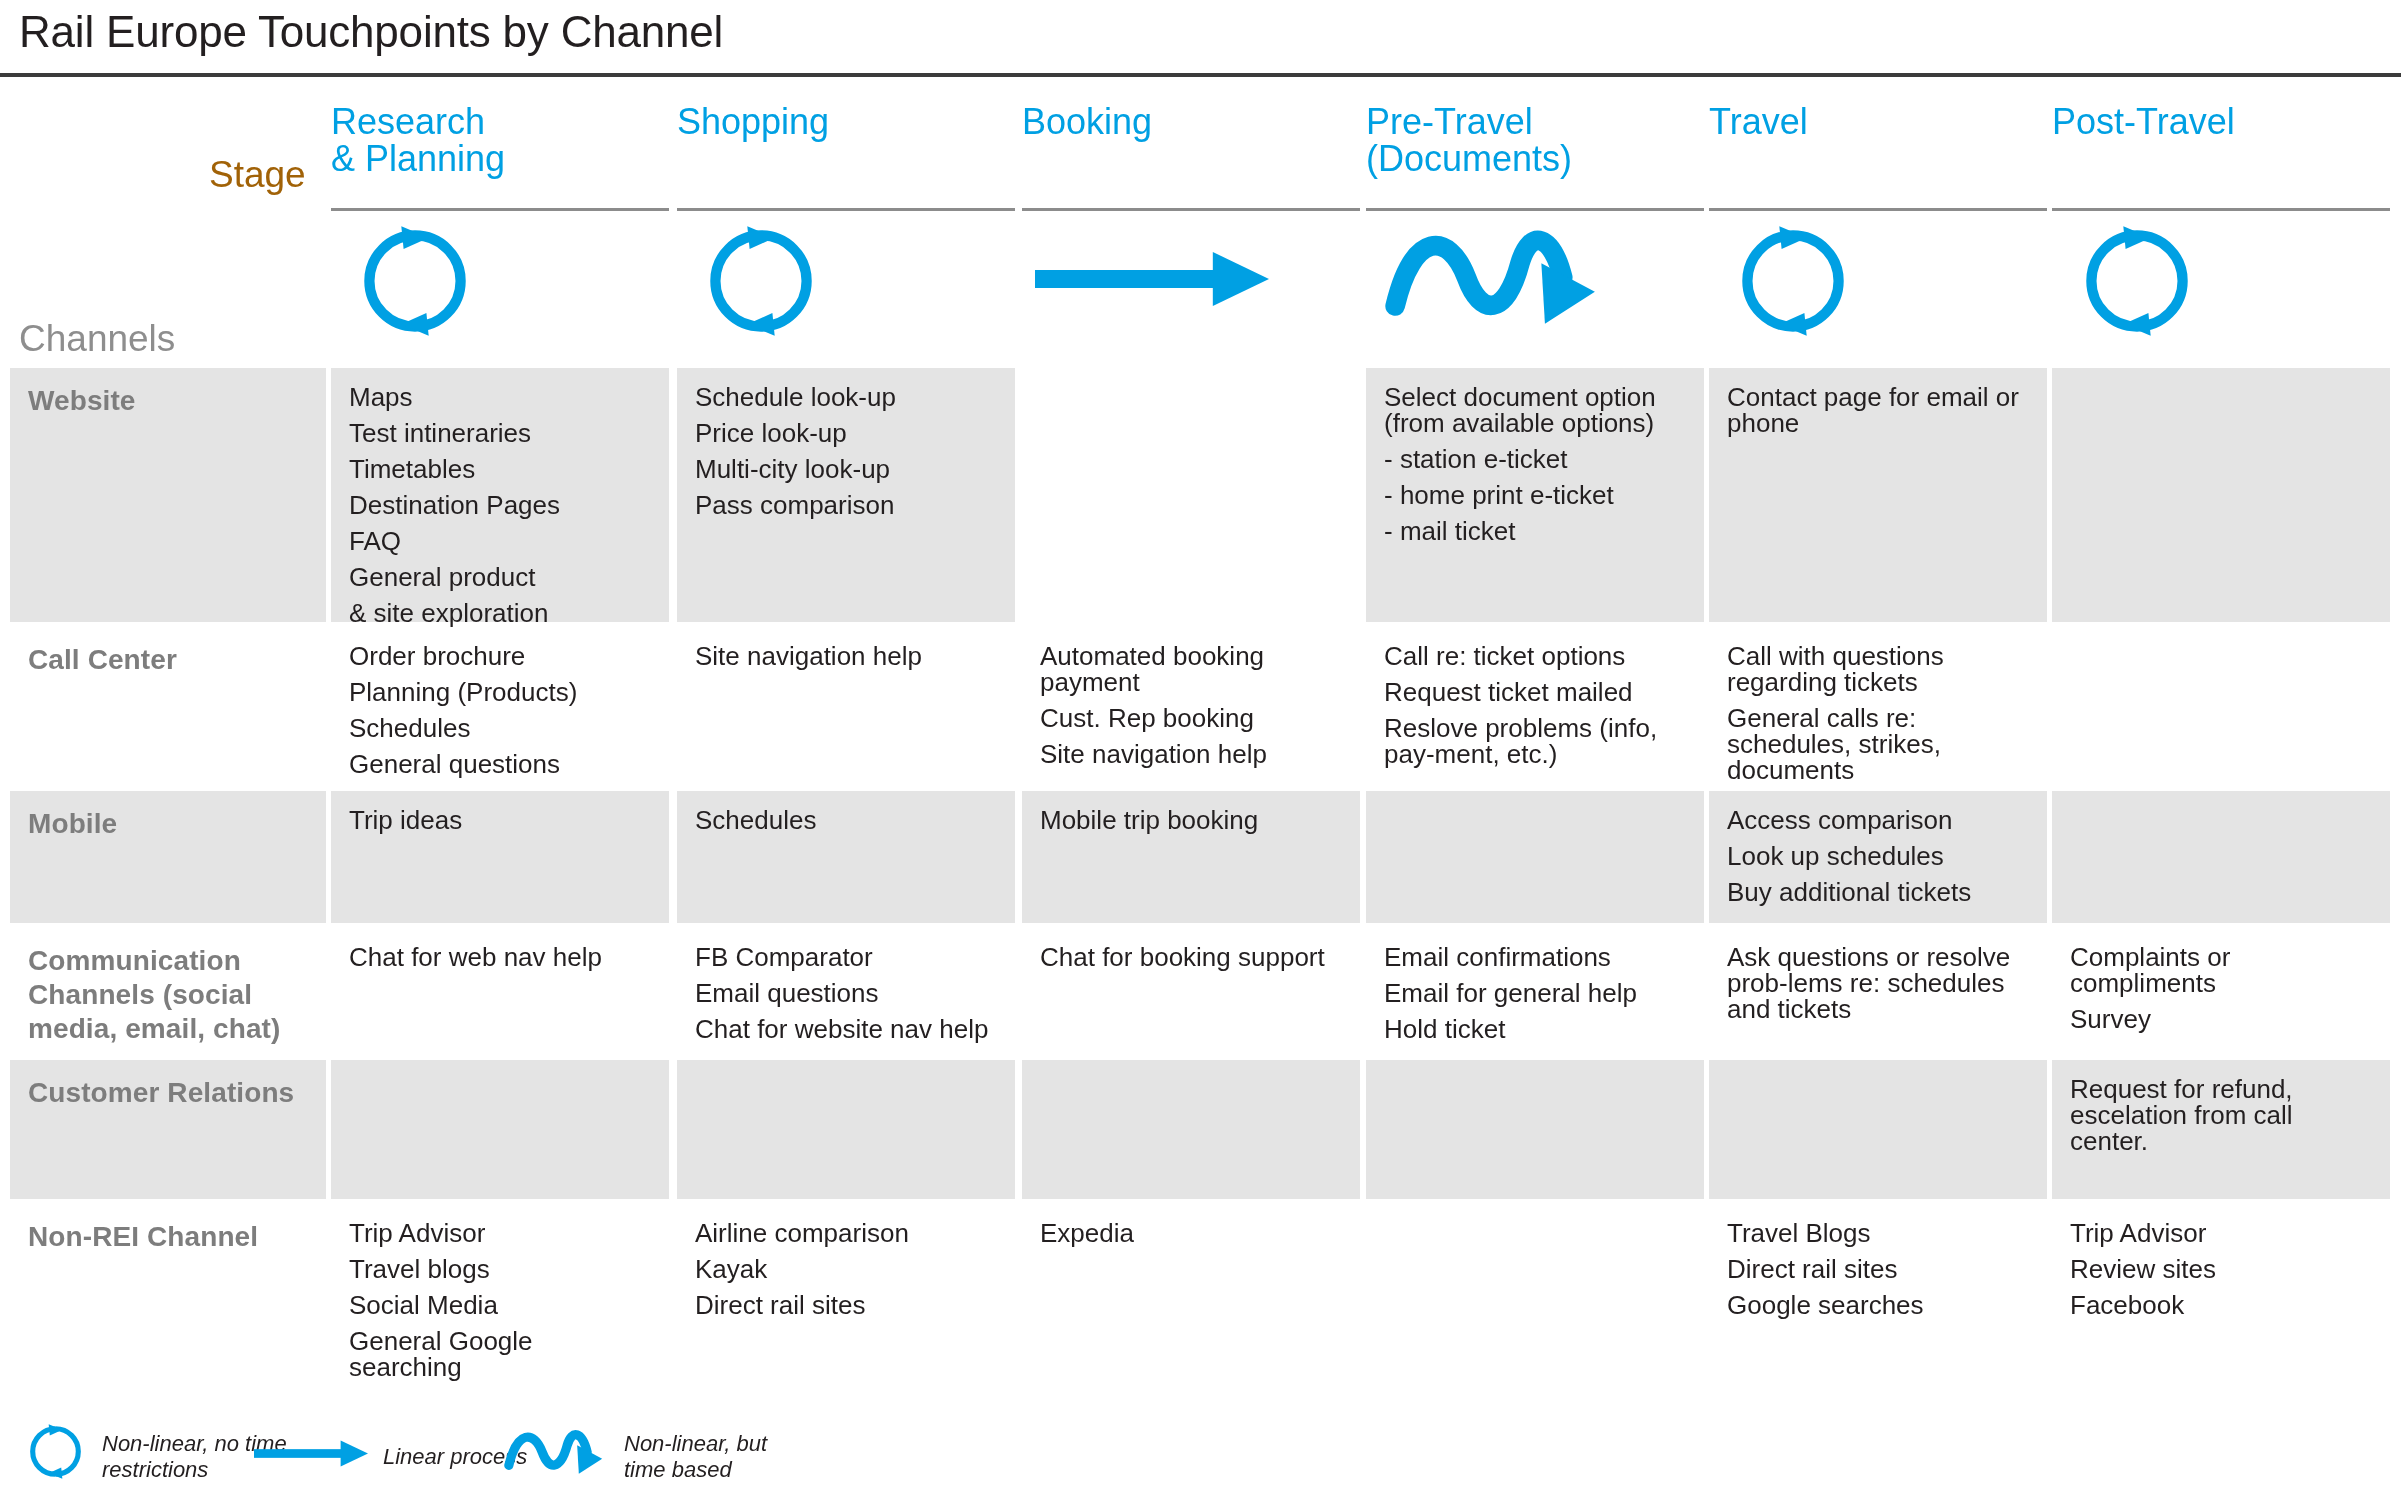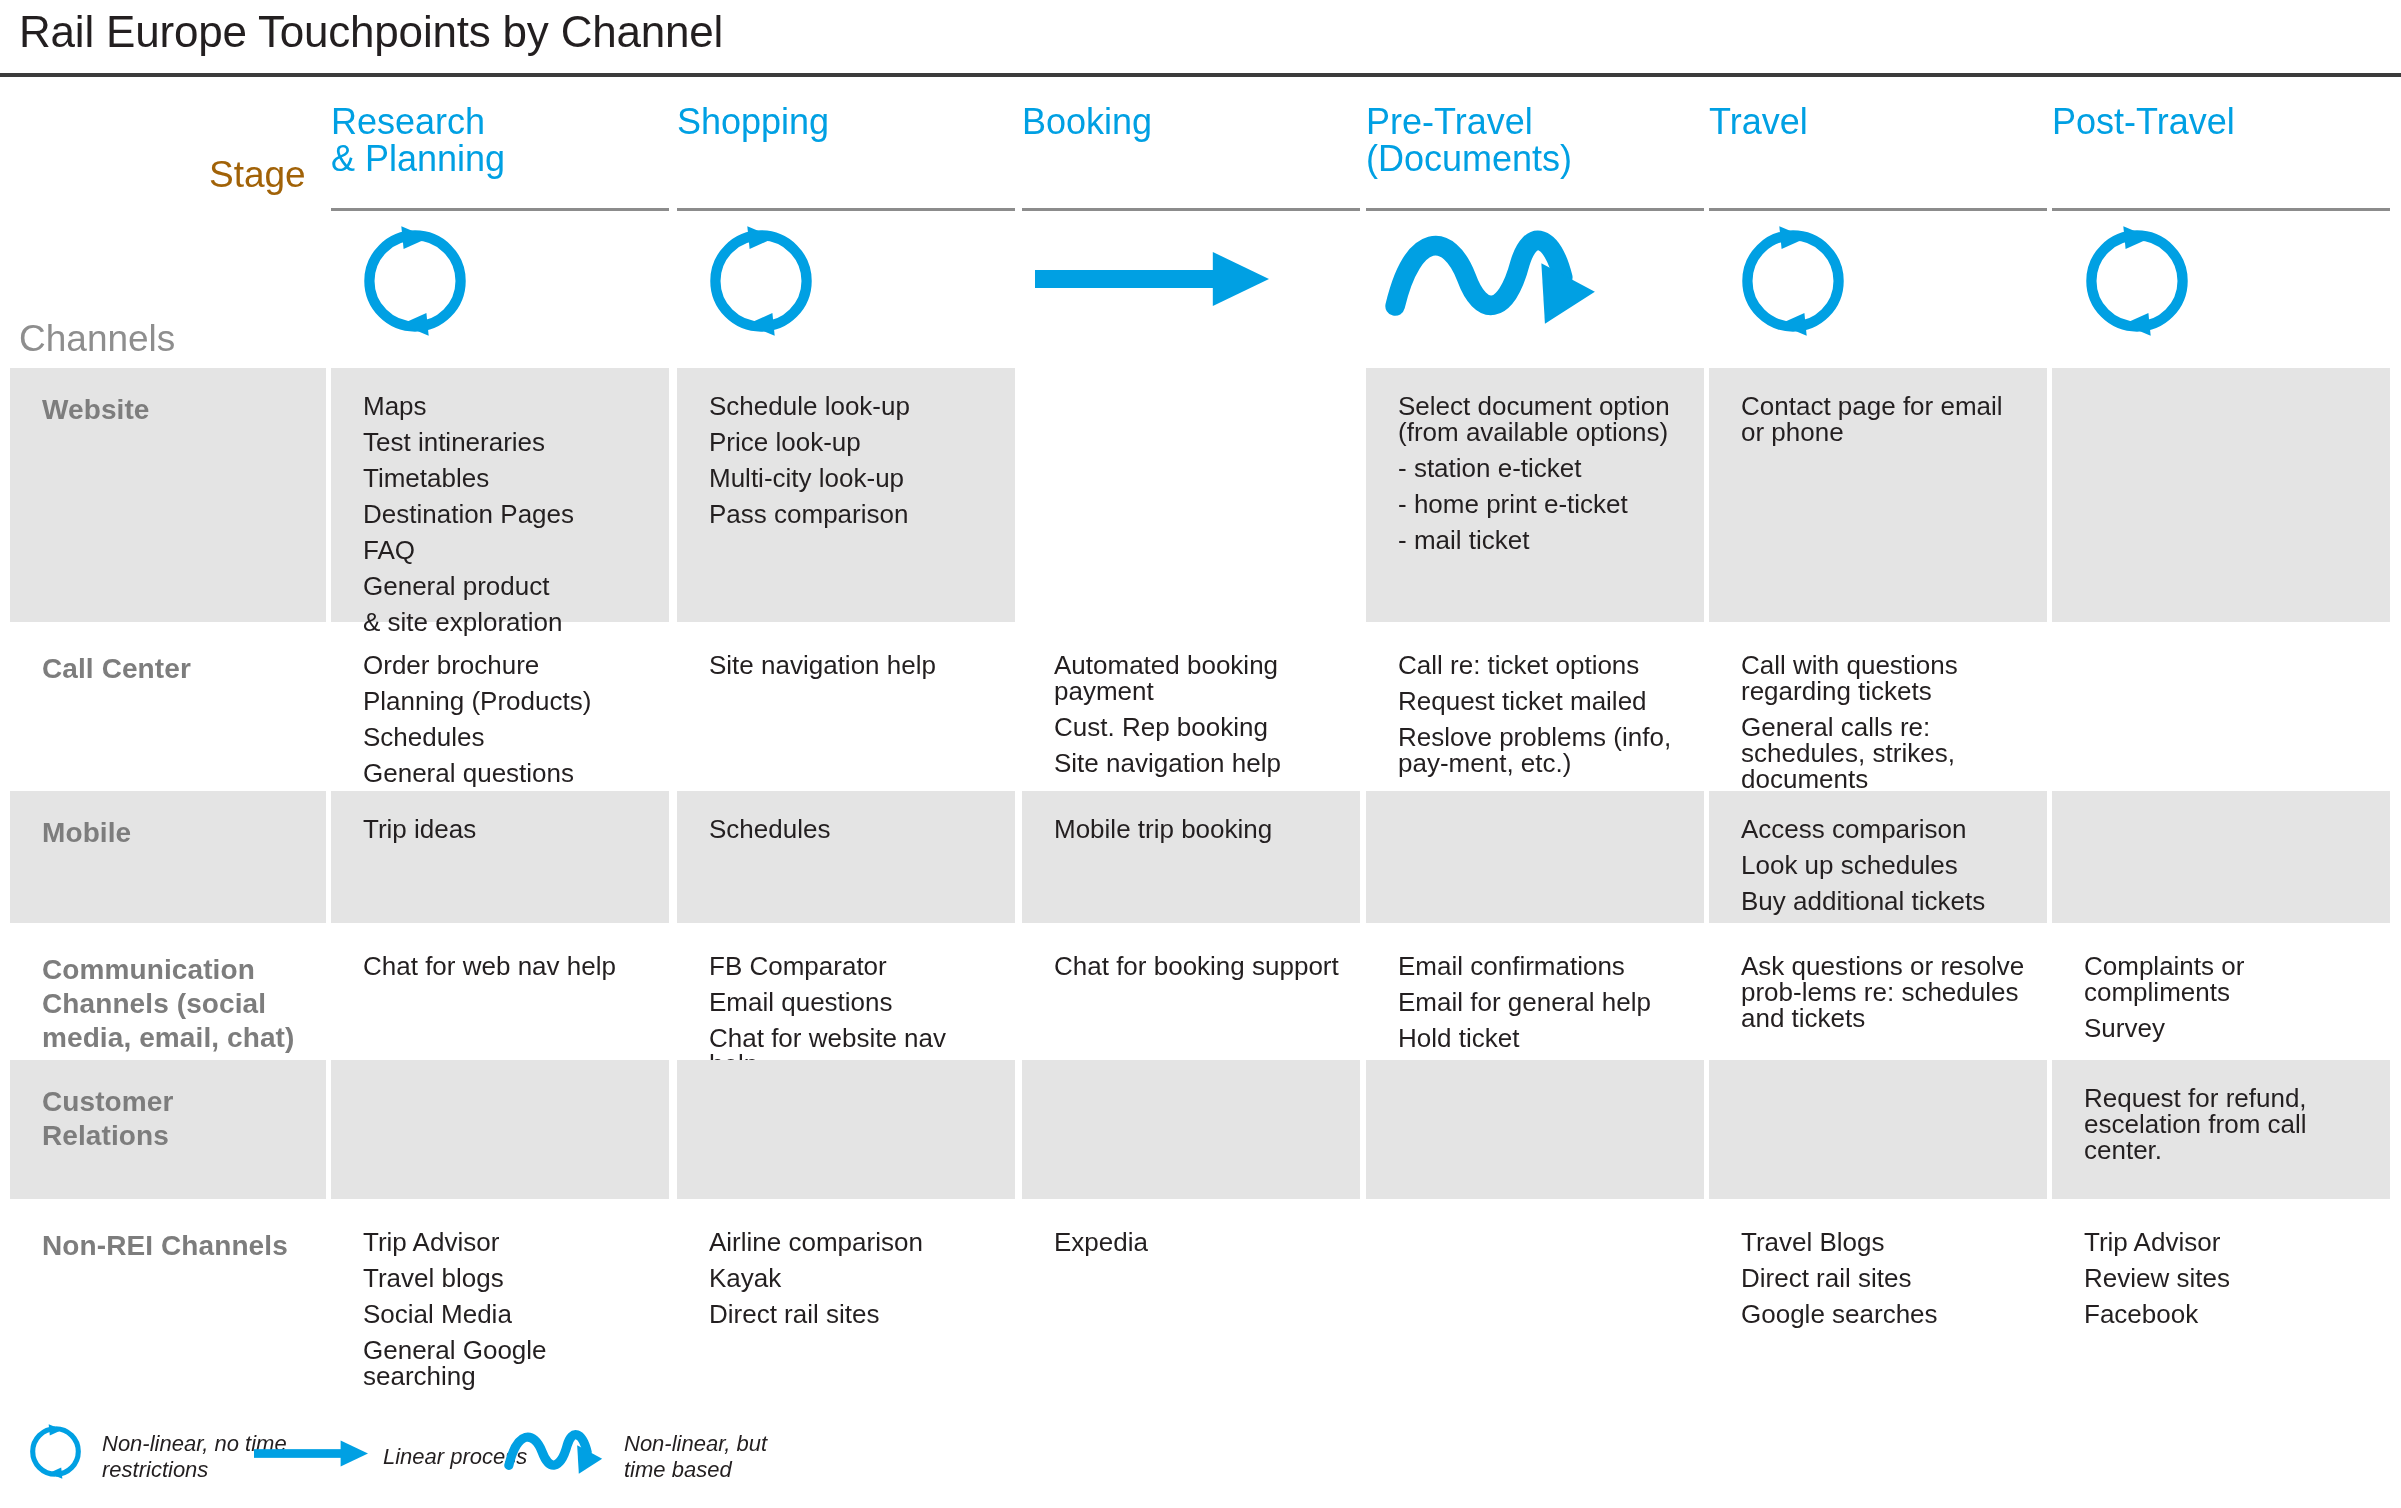--- a/index.html
+++ b/index.html
@@ -44,22 +44,21 @@
 
   
   .grid{position:absolute;left:0;top:368px;width:2401px;}
   .row{position:relative;width:2401px;}
   .row .cell{
     position:absolute;top:0;bottom:5px;
     box-sizing:border-box;
   }
   .row.shaded .cell{background:#e4e4e4;}
   .row .cell .inner{
-    padding:16px 18px 0 32px;
-    margin-top:9px;
+    padding:16px 18px 0 18px;
   }
   .rowlabel{
     font-size:28px;font-weight:700;color:#7d7d7d;line-height:1.22;
     letter-spacing:0.1px;
   }
   .item{
     font-size:26px;line-height:1.0;color:#231f20;margin-bottom:10px;
     font-weight:400;
   }
   .item:last-child{margin-bottom:0;}
@@ -329,21 +328,21 @@
         </div>
         <div class="cell" style="left:2052px;width:338px;">
           <div class="inner">
             <div class="item">Request for refund, escelation from call center.</div>
           </div>
         </div>
       </div>
       <div class="row " style="height:169px;">
         <div class="cell" style="left:10px;width:316px;">
           <div class="inner">
-            <div class="rowlabel">Non-REI Channels</div>
+            <div class="rowlabel">Non-REI Channel</div>
           </div>
         </div>
         <div class="cell" style="left:331px;width:338px;">
           <div class="inner">
             <div class="item">Trip Advisor</div>
             <div class="item">Travel blogs</div>
             <div class="item">Social Media</div>
             <div class="item">General Google searching</div>
           </div>
         </div>

